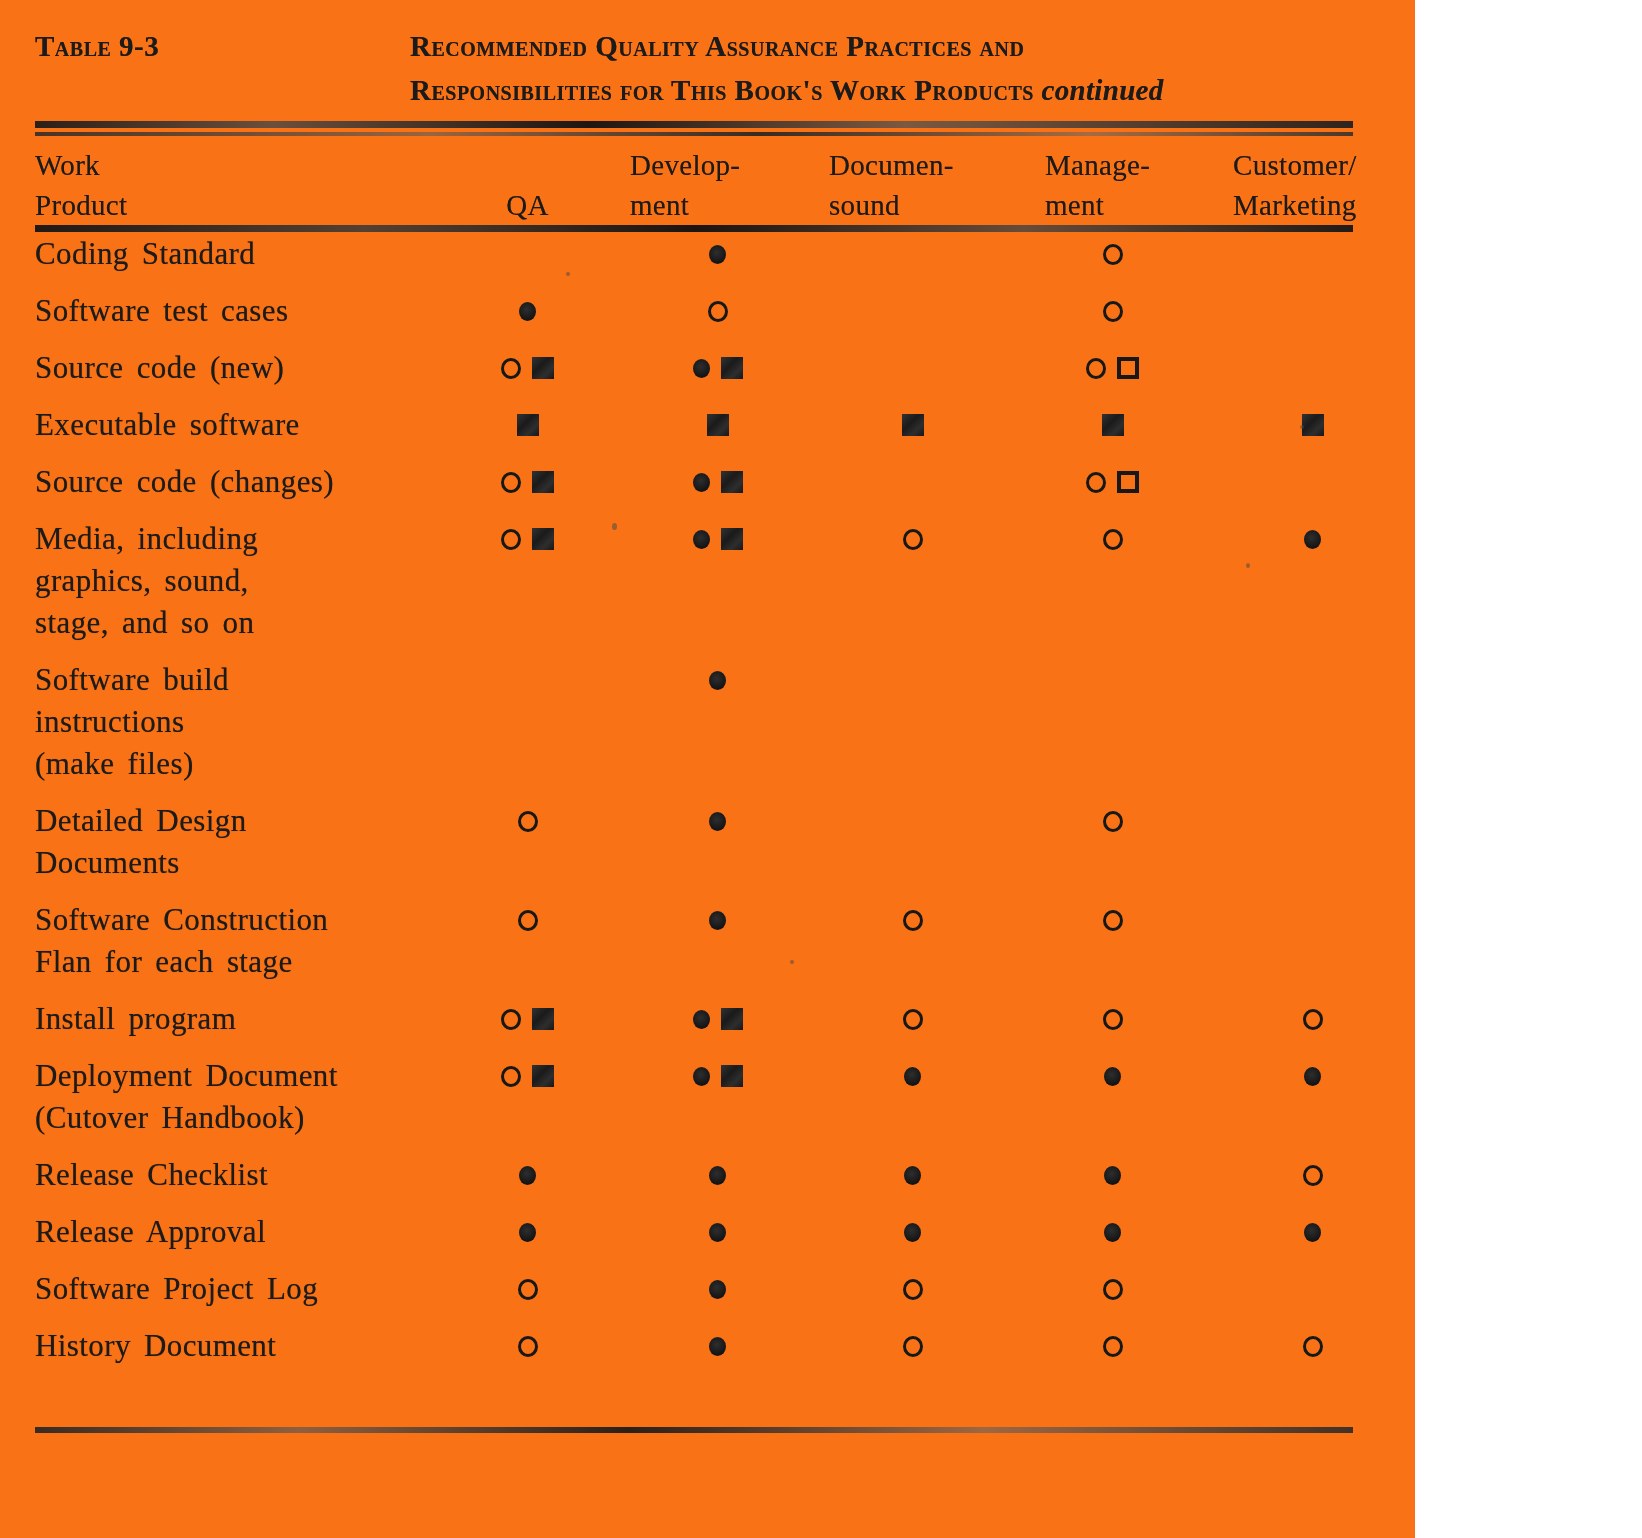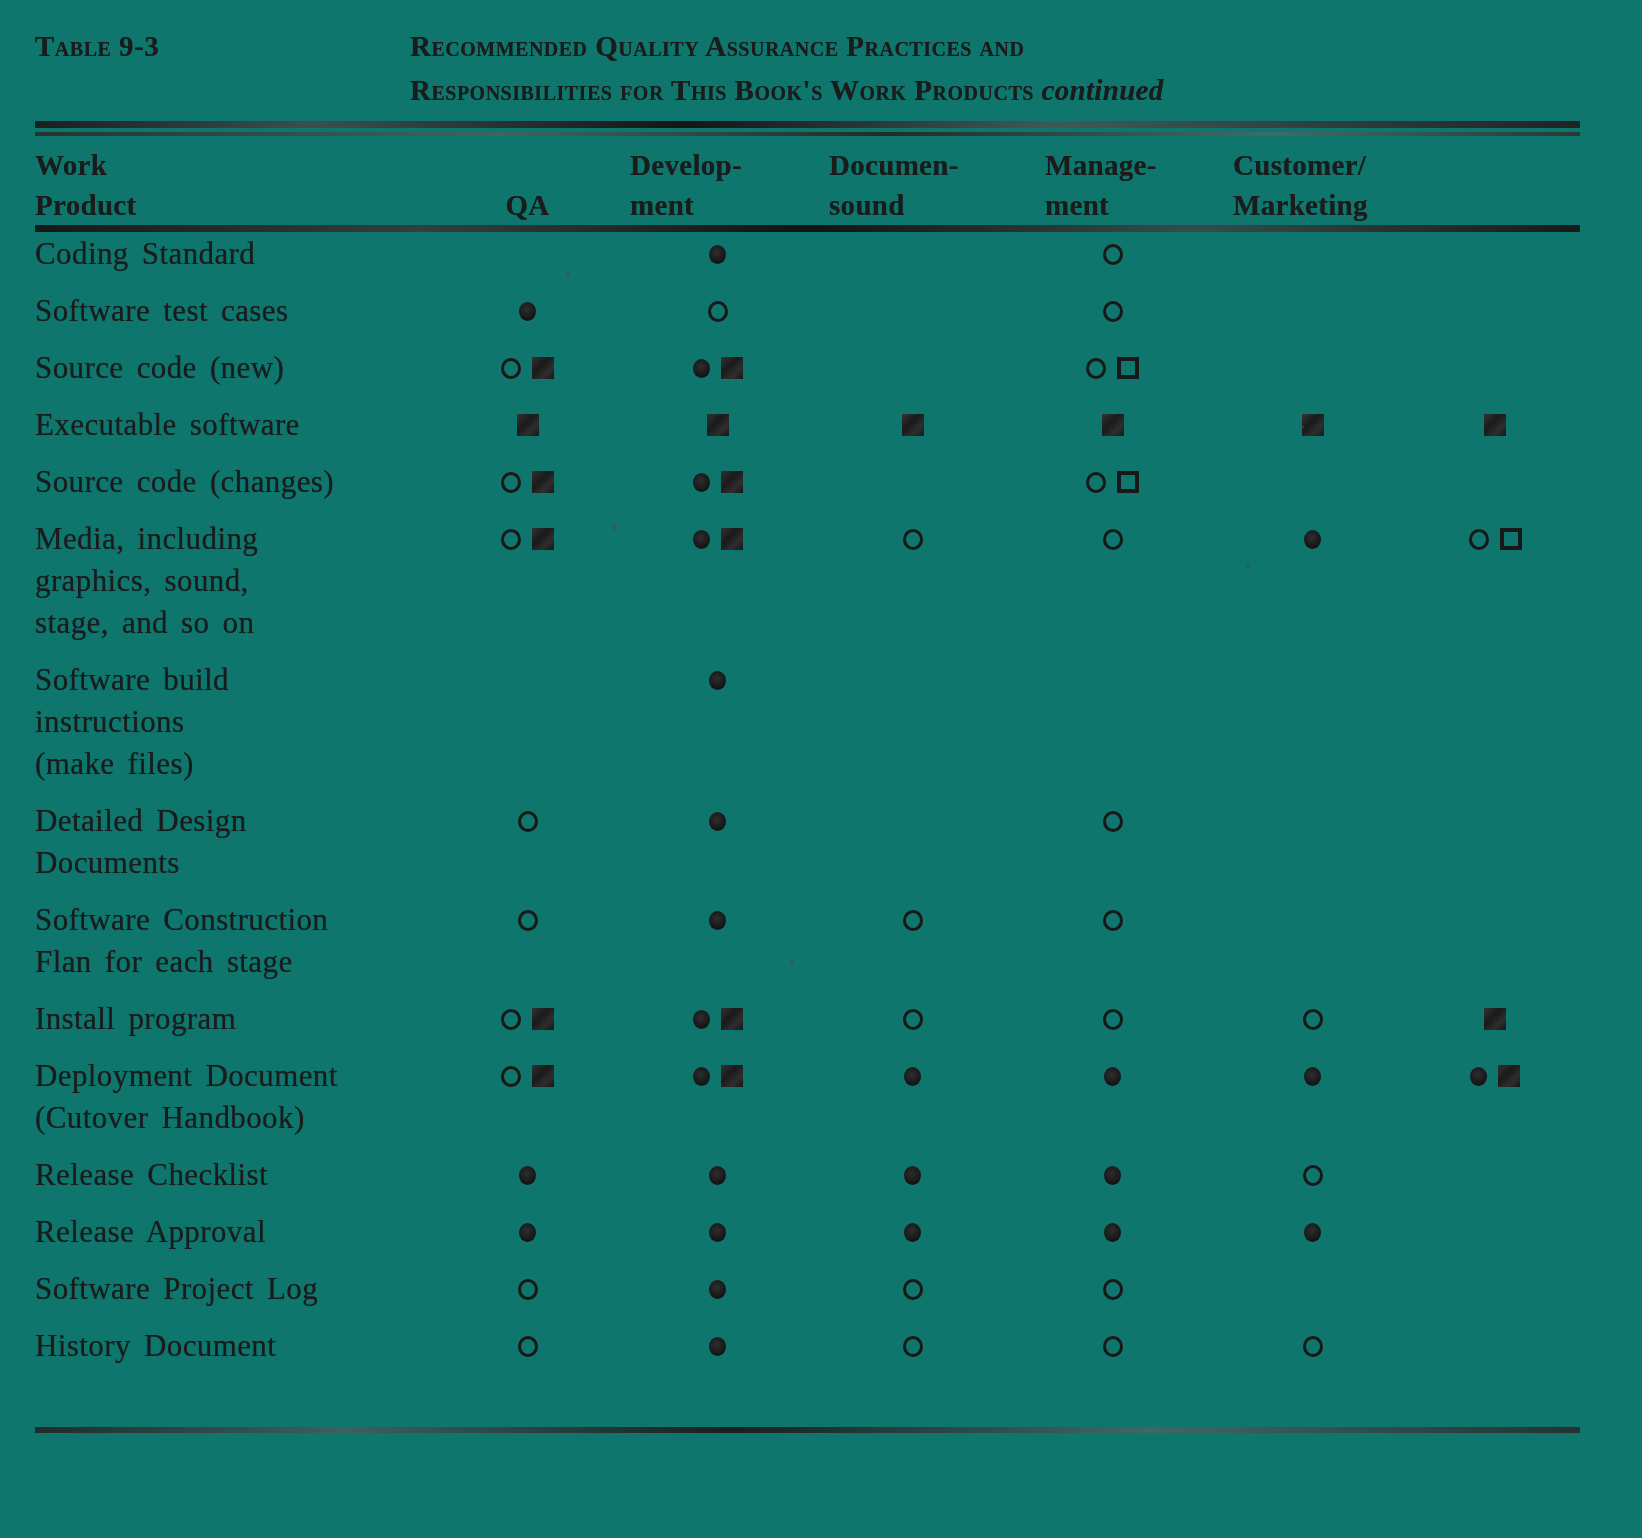--- a/index.html
+++ b/index.html
@@ -2,23 +2,23 @@
 <html><head>
 <meta charset="utf-8">
 <style>
   html, body { margin: 0; padding: 0; }
   body {
     background: #ffffff;
     font-family: "Liberation Serif", serif;
   }
   .page {
     position: relative;
-    width: 1642px;
+    width: 1415px;
     height: 1538px;
-    background: #0f766e;
+    background: #f97316;
     color: #1b1b1b;
     overflow: hidden;
   }
   
   .caption {
     display: flex;
     padding: 24px 62px 0 35px;
   }
   .table-label {
     width: 375px;
@@ -68,21 +68,21 @@
     grid-template-columns: 400px 185px 195px 195px 205px 195px 170px;
     margin-left: 35px;
     margin-right: 62px;
   }
   
   .hrow { margin-top: 9px; }
   .hcell {
     display: flex;
     flex-direction: column;
     justify-content: flex-end;
-    font-weight: bold;
+    font-weight: normal;
     font-size: 29px;
     line-height: 40px;
     letter-spacing: 0.3px;
     text-shadow: 0 0 0.6px rgba(10,10,10,.5);
   }
   .hcell.col2 { text-align: center; }
   .hcell.col3 { padding-left: 10px; }
   .hcell.col4 { padding-left: 14px; }
   .hcell.col5 { padding-left: 35px; }
   .hcell.col6 { padding-left: 18px; }

